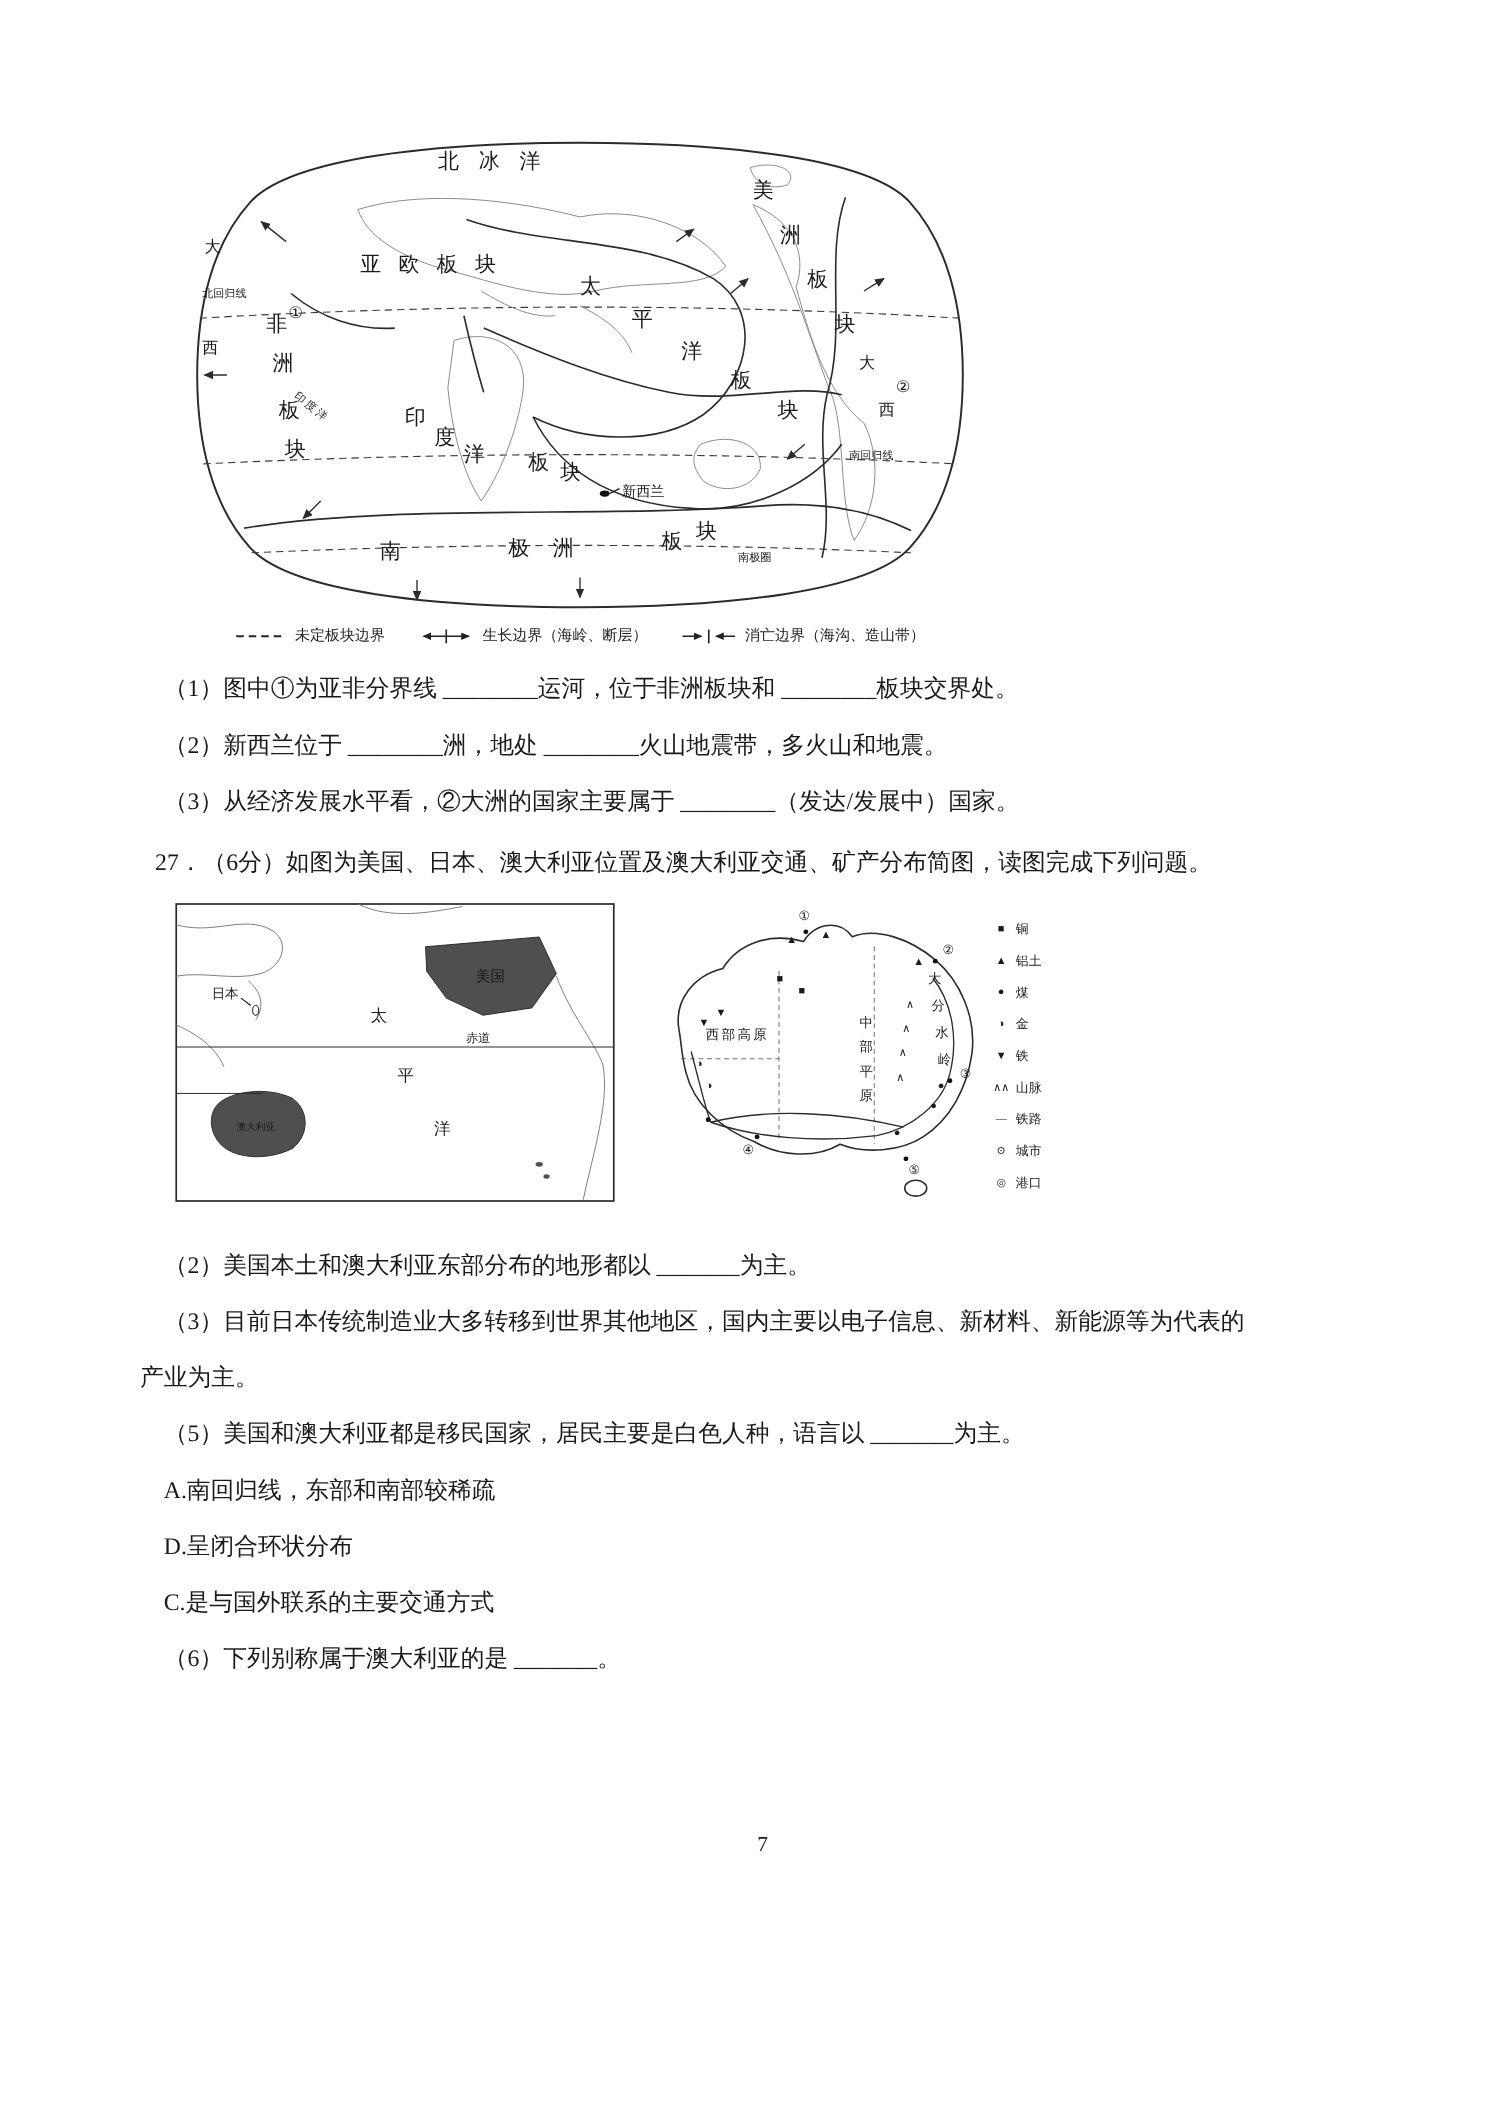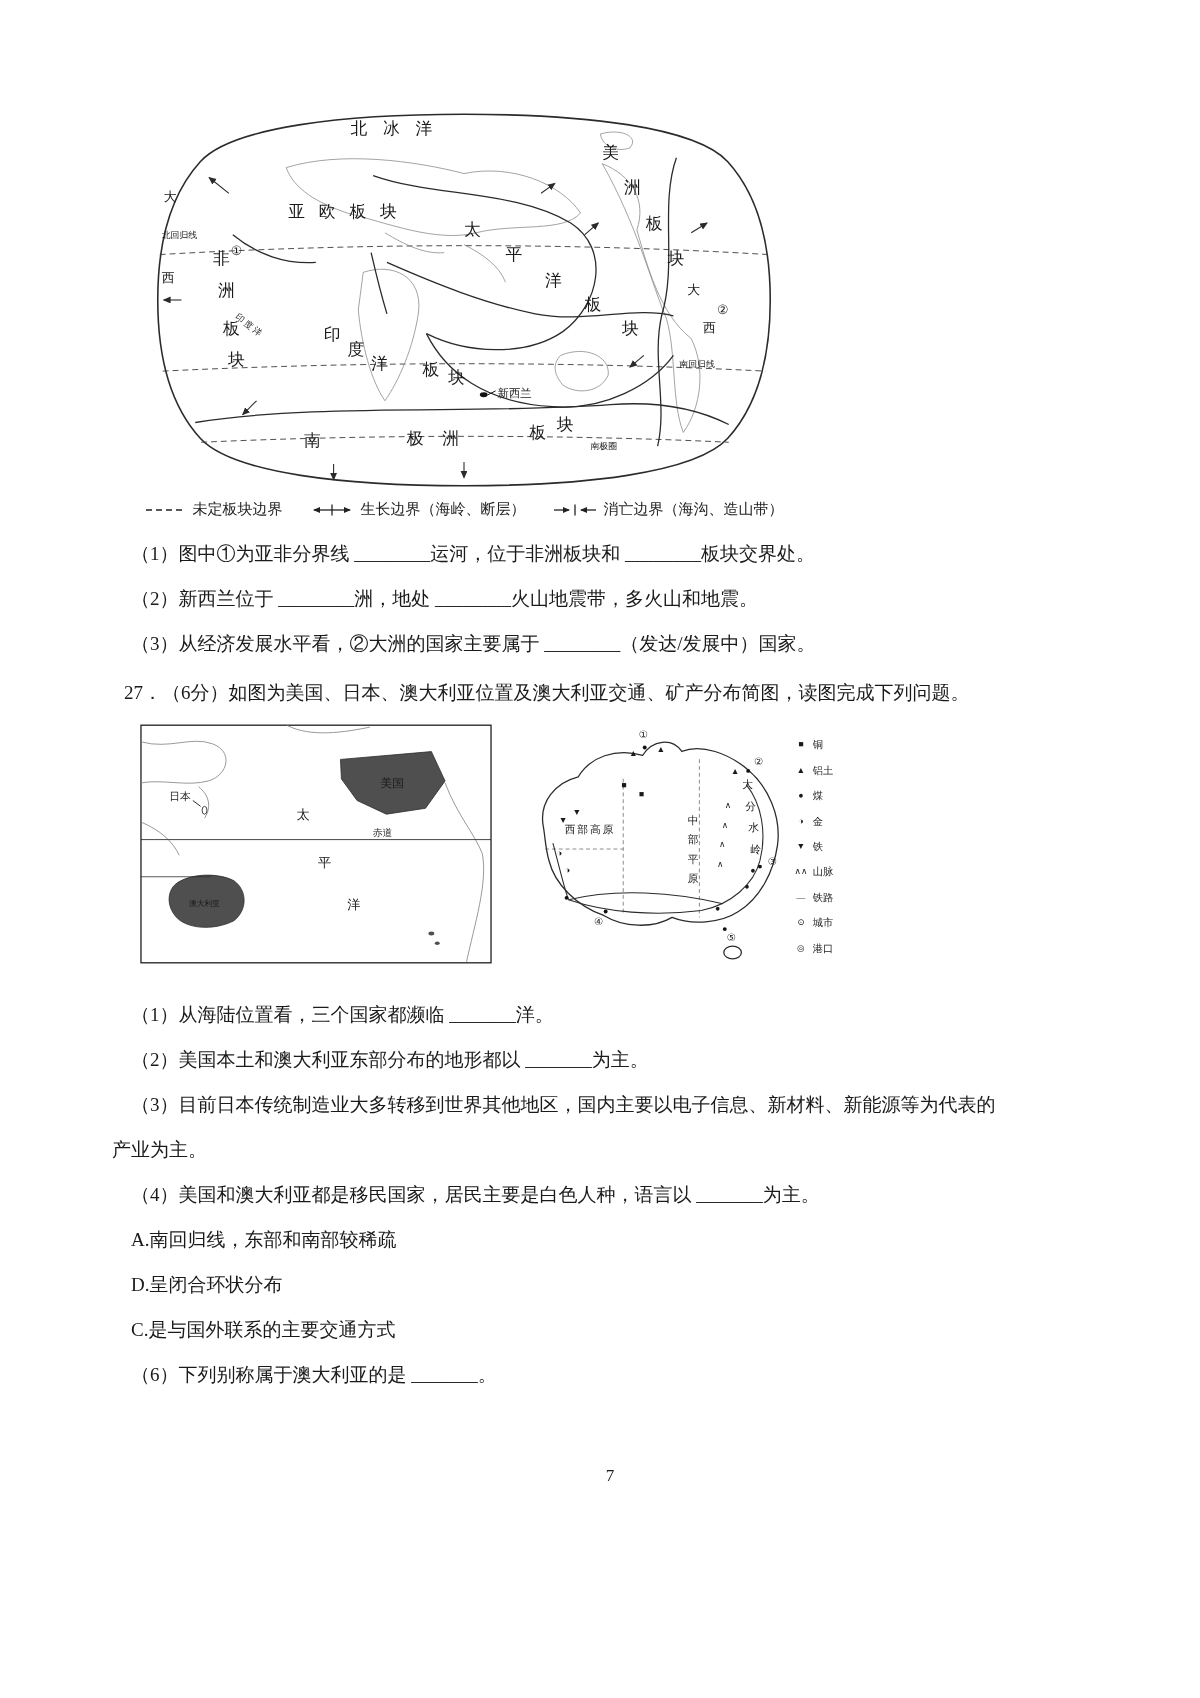--- a/index.html
+++ b/index.html
@@ -7,21 +7,21 @@
   body { font-family:"Liberation Serif","DejaVu Serif",serif; color:#1a1a1a; }
   .page {
     width:1200px; min-height:1698px; margin:0 auto; background:#fff;
     padding:100px 92px 0 112px;
     display:flex; flex-direction:column;
   }
   .figure1 { margin:6px 0 22px 26px; width:652px; }
   .figure1 svg { display:block; }
   .maplegend {
     display:flex; justify-content:center; align-items:center; gap:26px;
-    width:652px; margin-top:6px; font-size:15px; color:#222;
+    width:652px; margin-top:6px; font-size:12px; color:#222;
   }
   .maplegend .item { display:flex; align-items:center; gap:6px; }
   .qline { font-size:19px; line-height:26px; margin-bottom:19px; }
   .indent { padding-left:19px; }
   .heading { font-size:19px; line-height:26px; margin:4px 0 14px 12px; }
   .figure2 { display:flex; align-items:flex-start; gap:16px; margin:4px 0 26px 28px; }
   .figure2 svg { display:block; }
   .pagefooter { margin-top:auto; text-align:center; font-size:17px; padding-bottom:212px; }
   svg text { font-family:"Liberation Serif","DejaVu Serif",serif; fill:#1a1a1a; }
   text.big { font-size:17px; }
@@ -308,25 +308,24 @@
         <text x="312" y="181">铁路</text>
         <text class="sym" x="300" y="206" text-anchor="middle">⊙</text>
         <text x="312" y="207">城市</text>
         <text class="sym" x="300" y="232" text-anchor="middle">◎</text>
         <text x="312" y="233">港口</text>
       </g>
     </svg>
   </div>
 
   <section>
-    <p class="qline indent">（1）从海陆位置看，三个国家都濒临 _______洋。</p>
     <p class="qline indent">（2）美国本土和澳大利亚东部分布的地形都以 _______为主。</p>
     <p class="qline indent">（3）目前日本传统制造业大多转移到世界其他地区，国内主要以电子信息、新材料、新能源等为代表的</p>
     <p class="qline">产业为主。</p>
-    <p class="qline indent">（4）美国和澳大利亚都是移民国家，居民主要是白色人种，语言以 _______为主。</p>
+    <p class="qline indent">（5）美国和澳大利亚都是移民国家，居民主要是白色人种，语言以 _______为主。</p>
     <p class="qline indent">A.南回归线，东部和南部较稀疏</p>
     <p class="qline indent">D.呈闭合环状分布</p>
     <p class="qline indent">C.是与国外联系的主要交通方式</p>
     <p class="qline indent">（6）下列别称属于澳大利亚的是 _______。</p>
   </section>
 
   <div class="pagefooter">7</div>
 </div>
 
 </body></html>

